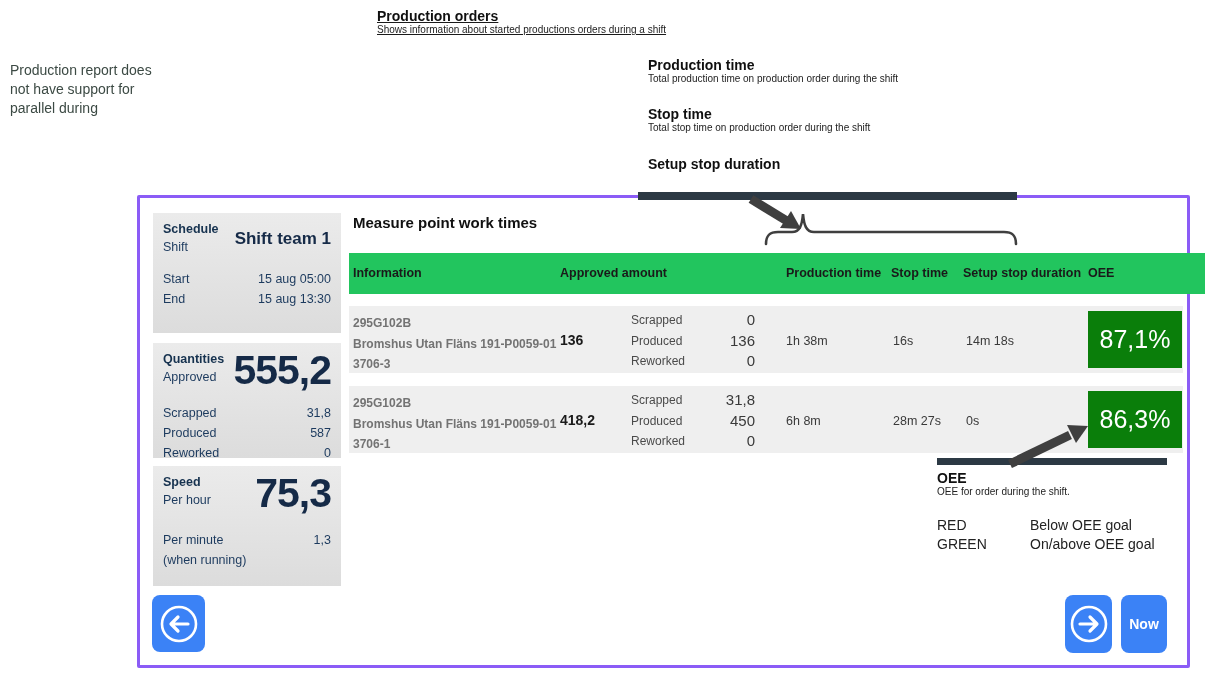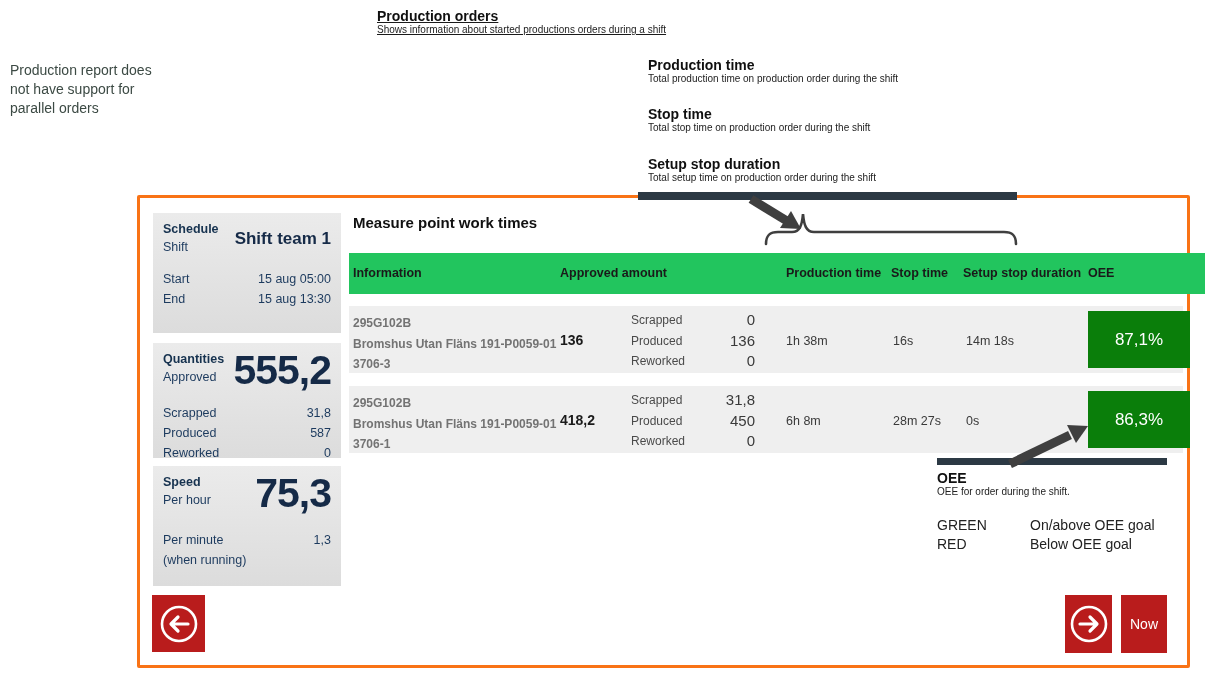--- a/index.html
+++ b/index.html
@@ -12,21 +12,21 @@
   .ann-title{font-weight:bold;font-size:14px;color:#101010;}
   .ann-desc{font-size:10px;color:#222;}
   .note{font-size:14px;color:#3c4a44;line-height:19px;}
   .darkbar{background:#2c3944;z-index:6;}
   .ann-block{z-index:7;}
   .legend-row{display:flex;font-size:14px;color:#222;line-height:19px;}
   .legend-label{width:93px;}
   
   .panel{
     left:137px;top:195px;width:1053px;height:473px;background:#fff;
-    border:3px solid #f97316;border-radius:2px;box-sizing:border-box;z-index:1;
+    border:3px solid #8b5cf6;border-radius:2px;box-sizing:border-box;z-index:1;
   }
   
   .sidebar{position:absolute;left:13px;top:0;width:188px;}
   .card{
     background:linear-gradient(180deg,#ebebeb 0%,#dcdcdc 100%);
     box-sizing:border-box;padding:8px 10px;color:#1c3a5e;position:relative;
   }
   .card1{margin-top:15px;height:120px;}
   .card2{margin-top:10px;height:115px;}
   .card3{margin-top:8px;height:120px;}
@@ -48,59 +48,58 @@
   .trow2{top:188px;}
   .info{position:absolute;left:4px;top:7px;font-weight:bold;font-size:12px;line-height:20.5px;color:#737373;}
   .approved{position:absolute;left:211px;top:26px;font-weight:bold;font-size:14px;}
   .qty{position:absolute;left:282px;top:4px;width:124px;}
   .qrow{display:flex;justify-content:space-between;line-height:20.5px;}
   .qlabel{font-size:12px;color:#4a4a4a;}
   .qval{font-size:15px;color:#3a3a3a;}
   .tval{position:absolute;top:28px;font-size:12.5px;color:#3a3a3a;text-align:center;}
   .c-ptime{left:437px;} .c-stime{left:544px;} .c-setup{left:617px;}
   .oeebox{
-    position:absolute;left:739px;top:5px;width:102px;height:57px;
+    position:absolute;left:739px;top:5px;width:94px;height:57px;
     display:flex;align-items:center;justify-content:center;
-    color:#fff;font-size:17px;
+    color:#fff;font-size:25px;
   }
   
   .navbtn{
-    position:absolute;background:#b91c1c;border-radius:0;
-    display:flex;align-items:center;justify-content:center;cursor:pointer;
+    position:absolute;background:#3b82f6;border-radius:8px;
+    display:flex;align-items:center;justify-content:center;cursor:pointer;font-weight:bold;
   }
   .btn-back{left:12px;top:397px;width:53px;height:57px;}
   .btn-fwd{left:925px;top:397px;width:47px;height:58px;}
   .btn-now{left:981px;top:397px;width:46px;height:58px;color:#fff;font-size:14px;}
   .overlay{z-index:8;}
 </style>
 </head>
 <body>
 
 <div class="abs ann-block" style="left:377px;top:8px;text-decoration:underline;">
   <div class="ann-title">Production orders</div>
   <div class="ann-desc">Shows information about started productions orders during a shift</div>
 </div>
 
 <div class="abs note" style="left:10px;top:61px;">
   <div>Production report does</div>
   <div>not have support for</div>
-  <div>parallel orders</div>
+  <div>parallel during</div>
 </div>
 
 <div class="abs ann-block" style="left:648px;top:57px;">
   <div class="ann-title">Production time</div>
   <div class="ann-desc">Total production time on production order during the shift</div>
 </div>
 <div class="abs ann-block" style="left:648px;top:106px;">
   <div class="ann-title">Stop time</div>
   <div class="ann-desc">Total stop time on production order during the shift</div>
 </div>
 <div class="abs ann-block" style="left:648px;top:156px;">
   <div class="ann-title">Setup stop duration</div>
-  <div class="ann-desc">Total setup time on production order during the shift</div>
 </div>
 
 <div class="abs darkbar" style="left:638px;top:192px;width:379px;height:8px;"></div>
 <svg class="abs overlay" style="left:745px;top:193px;" width="62" height="42">
   <line x1="6" y1="6" x2="42" y2="28" stroke="#3f3f3f" stroke-width="9"></line>
   <polygon points="56,36 35,35 46,18" fill="#3f3f3f"></polygon>
 </svg>
 <svg class="abs overlay" style="left:764px;top:210px;" width="256" height="36">
   <path d="M2,34 C2,25 6,22 14,22 L28,22 C36,22 38,15 39,4 C40,15 42,22 50,22 L240,22 C248,22 252,25 252,34" fill="none" stroke="#3f3f3f" stroke-width="2.6" stroke-linecap="round"></path>
 </svg>
@@ -108,26 +107,26 @@
 <div class="abs darkbar overlay" style="left:937px;top:458px;width:230px;height:7px;"></div>
 <svg class="abs overlay" style="left:1000px;top:412px;" width="96" height="58">
   <line x1="10" y1="52" x2="70" y2="23" stroke="#3f3f3f" stroke-width="9"></line>
   <polygon points="88,14 76,31 67,13" fill="#3f3f3f"></polygon>
 </svg>
 <div class="abs ann-block" style="left:937px;top:470px;">
   <div class="ann-title">OEE</div>
   <div class="ann-desc">OEE for order during the shift.</div>
   <div style="height:19px;"></div>
   <div class="legend-row">
+    <span class="legend-label">RED</span>
+    <span>Below OEE goal</span>
+  </div>
+  <div class="legend-row">
     <span class="legend-label">GREEN</span>
     <span>On/above OEE goal</span>
-  </div>
-  <div class="legend-row">
-    <span class="legend-label">RED</span>
-    <span>Below OEE goal</span>
   </div>
 </div>
 
 <div class="abs panel">
 
   <div class="sidebar">
 
     <div class="card card1">
       <div class="card-head">
         <div>

